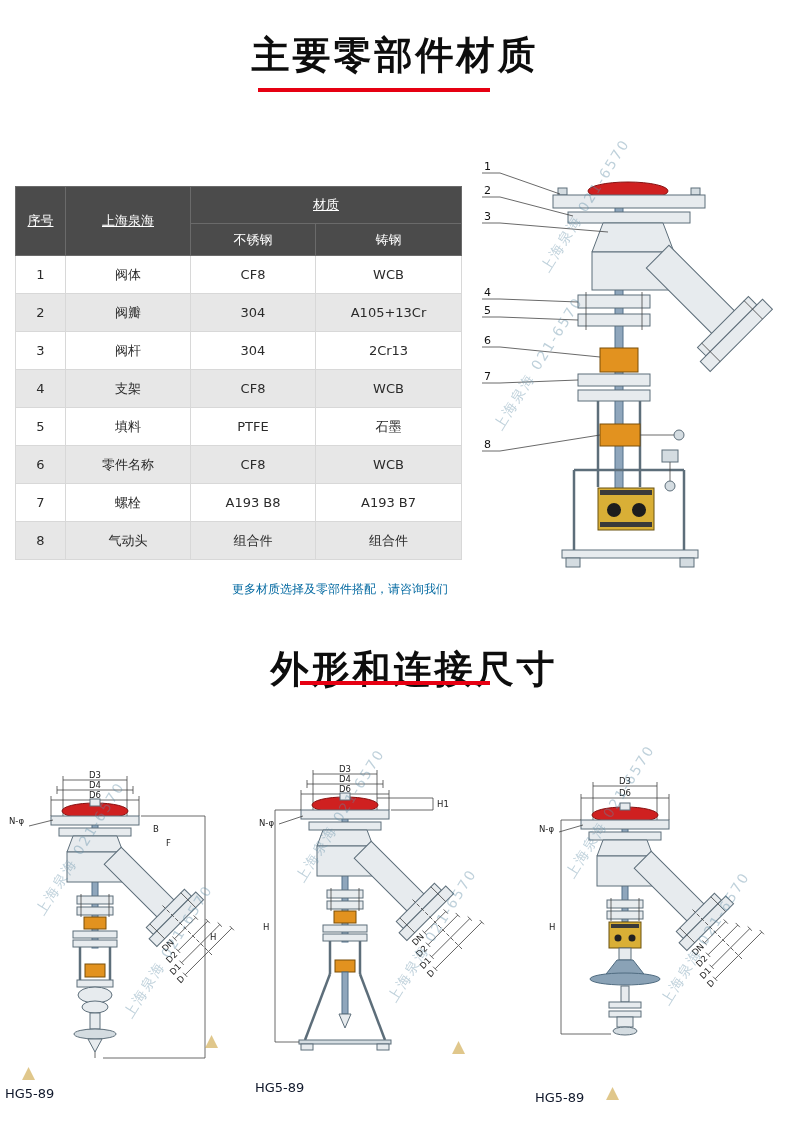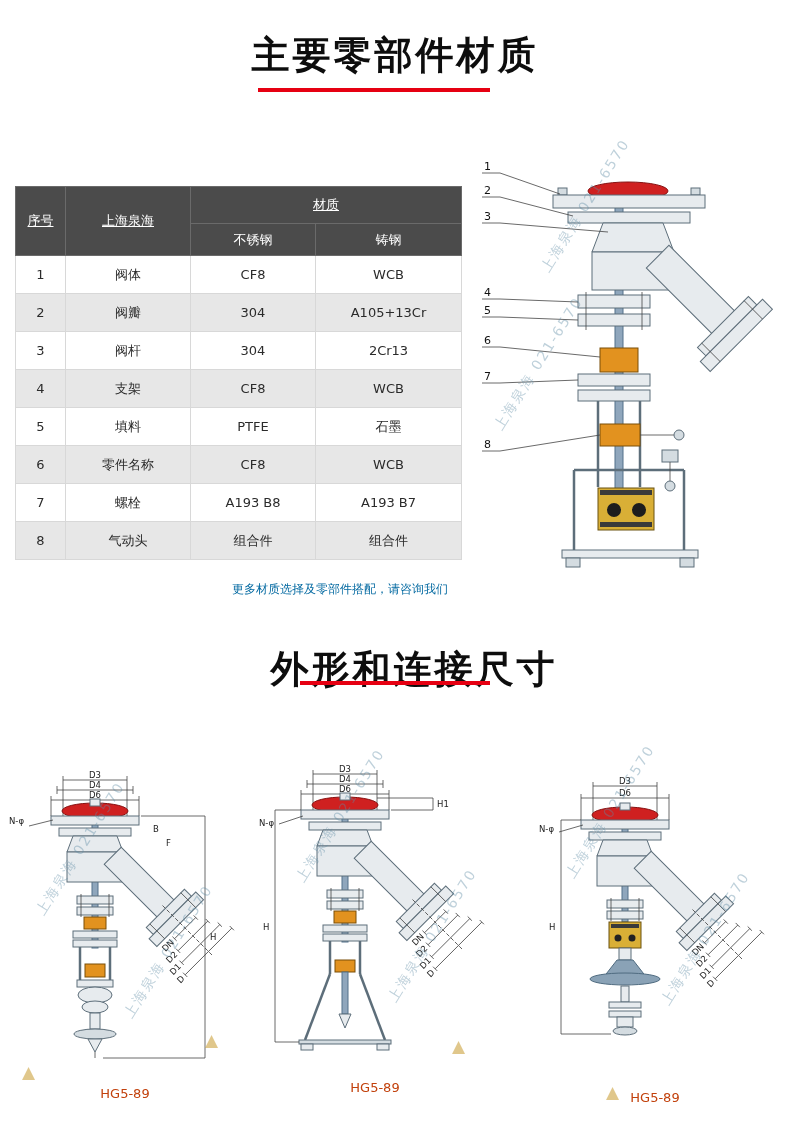--- a/index.html
+++ b/index.html
@@ -19,21 +19,21 @@
   table.materials th{background:#4b4b4b;color:#fff;font-weight:normal;border:1px solid #6a6a6a;}
   table.materials thead tr:first-child th{height:34px;text-decoration:underline;}
   table.materials thead tr:last-child th{height:29px;margin-left:30px;}
   table.materials td{border:1px solid #d8d8d8;text-align:center;height:35px;color:#2b2b2b;}
   table.materials tbody tr:nth-child(even){background:#e7e7e7;}
   .note{position:absolute;left:190px;top:549px;width:300px;text-align:center;
         font-size:12px;color:#0369a1;margin-top:32px;}
 
   
   .drawing{position:absolute;}
-  .caption{text-align:center;font-size:13px;color:#c2410c;margin-top:2px;}
+  .caption{font-size:13px;color:#0f172a;margin-top:2px;}
   svg text{font-family:"DejaVu Sans","Liberation Sans",sans-serif;}
   .metal{fill:#e7ebee;stroke:#5d6e7a;stroke-width:1;}
   .metal2{fill:#d4dce1;stroke:#5d6e7a;stroke-width:1;}
   .orange{fill:#e2921f;stroke:#7a4f08;stroke-width:1;}
   .yellowbox{fill:#d9af36;stroke:#6b5210;stroke-width:1;}
   .red{fill:#cf2020;stroke:#871212;stroke-width:1;}
   .stem{fill:#8fa6bc;stroke:#52708a;stroke-width:1;}
   .blue{fill:#8aa2b6;stroke:#4f6b80;stroke-width:1;}
   .dim{stroke:#444;stroke-width:0.8;fill:none;}
   .yoke{stroke:#5d6e7a;stroke-width:2.5;fill:none;}

